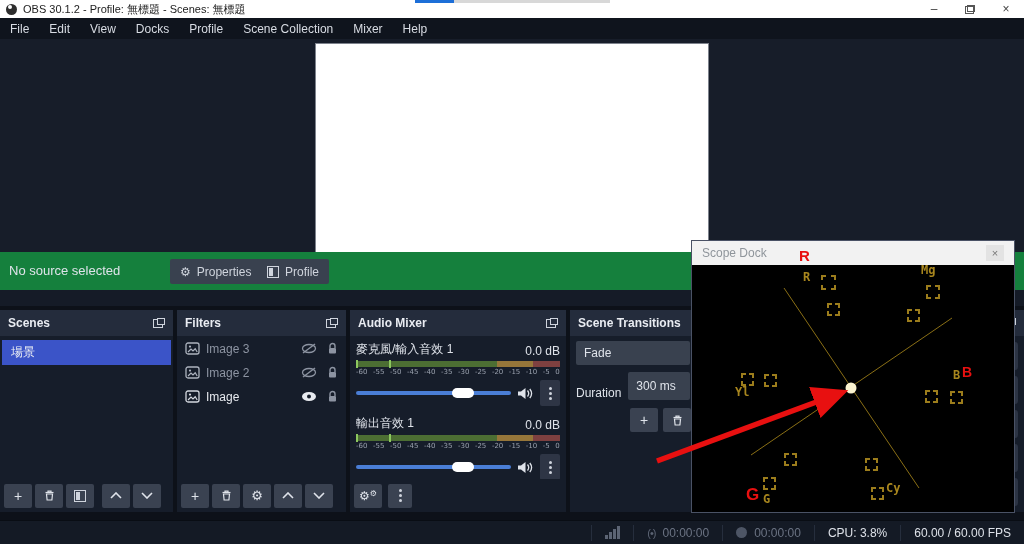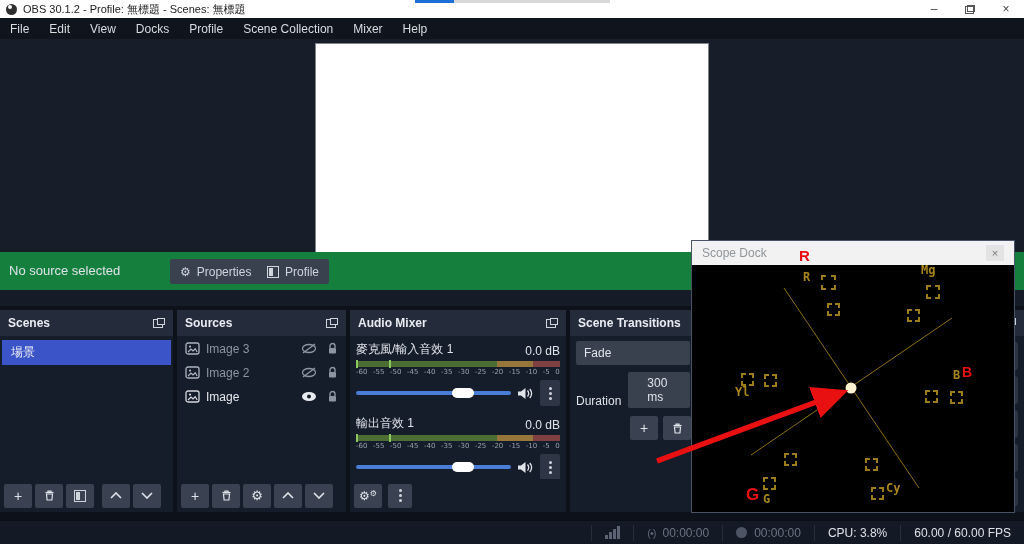--- a/index.html
+++ b/index.html
@@ -67,21 +67,21 @@
   .slider-row{display:flex;align-items:center;gap:6px;margin-top:4px}
   .track{position:relative;flex:1 1 auto;height:4px;background:#4a7ed6;border-radius:2px}
   .handle{position:absolute;top:-3px;width:22px;height:10px;background:#fff;border-radius:5px}
   .dots-btn{width:20px;height:26px;background:#2e3545;border-radius:2px;display:flex;align-items:center;justify-content:center;color:#cfd4dd;flex:0 0 auto}
   .dots{display:flex;flex-direction:column;gap:2px}
   .dots i{width:3px;height:3px;border-radius:50%;background:#cfd4dd}
 
   
   .sel{margin:5px 6px 0;height:24px;background:#39414f;border-radius:2px;display:flex;align-items:center;padding:0 8px;font-size:12px;color:#dfe3ea}
   .dur-row{display:flex;align-items:flex-end;gap:7px;margin:7px 6px 0;font-size:12px;color:#dfe3ea}
-  .dur-input{flex:1 1 auto;height:36px;background:#39414f;border-radius:2px;display:flex;align-items:center;padding:0 19px}
+  .dur-input{flex:1 1 auto;height:28px;background:#39414f;border-radius:2px;display:flex;align-items:center;padding:0 8px}
   .t-btns{display:flex;justify-content:flex-end;gap:5px;margin:8px 5px 0}
 
   
   .cbtn{position:absolute;left:6px;right:6px;height:28px;background:#2c3444;border-radius:3px}
 
   
   .statusbar{position:absolute;left:0;right:0;bottom:0;height:24px;background:#141a25;border-top:1px solid #090d14;display:flex;align-items:center;justify-content:flex-end;font-size:12px;color:#6b7383;z-index:40}
   .sb-sec{display:flex;align-items:center;gap:7px;padding:0 13px;height:16px;border-left:1px solid #262e3d}
   .sb-strong{color:#dde1e8}
   .sig{display:flex;align-items:flex-end;gap:1px}
@@ -182,21 +182,21 @@
         <span class="tbtn">
             <svg width="12" height="7" viewBox="0 0 12 7">
               <polyline points="1,1 6,6 11,1" fill="none" stroke="#dfe3ea" stroke-width="1.6"></polyline>
             </svg>
           </span>
       </div>
     </div>
 
     <div class="dock dock-sources">
       <div class="dock-header">
-        <span>Sources</span>
+        <span>Filters</span>
         <span class="pop"></span>
       </div>
       <div class="dock-body">
         <div class="source-row">
           <svg width="15" height="13" viewBox="0 0 15 13">
               <rect x="1" y="1" width="13" height="11" rx="2" fill="none" stroke="#aeb4bf" stroke-width="1.3"></rect>
               <circle cx="5" cy="4.6" r="1.1" fill="#aeb4bf"></circle>
               <path d="M3 10l3-3 2 2 2.2-2.2 2 3.2" fill="none" stroke="#aeb4bf" stroke-width="1.2"></path>
             </svg>
           <span>Image 3</span>

